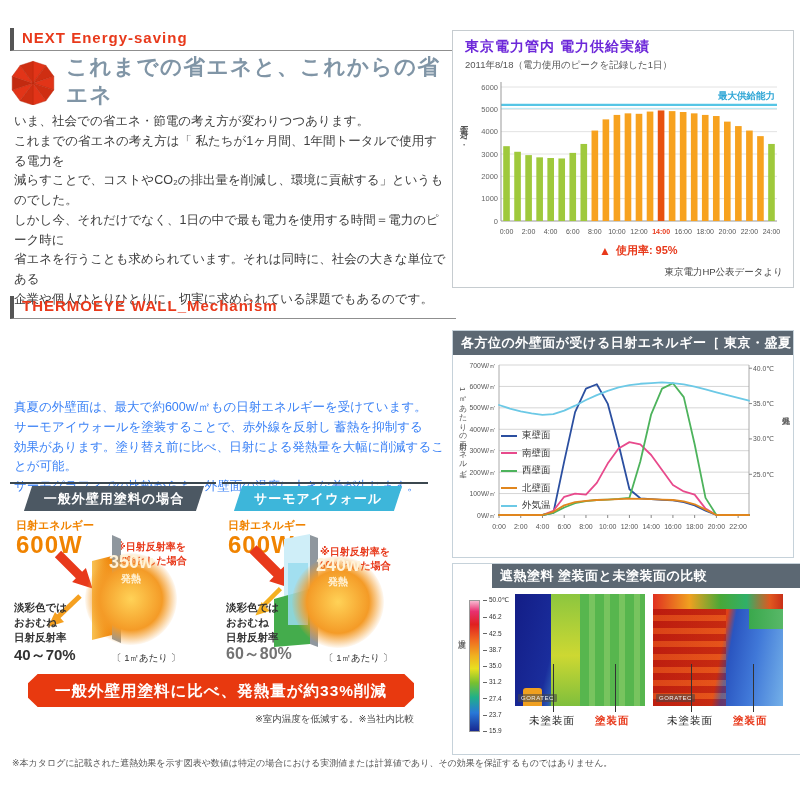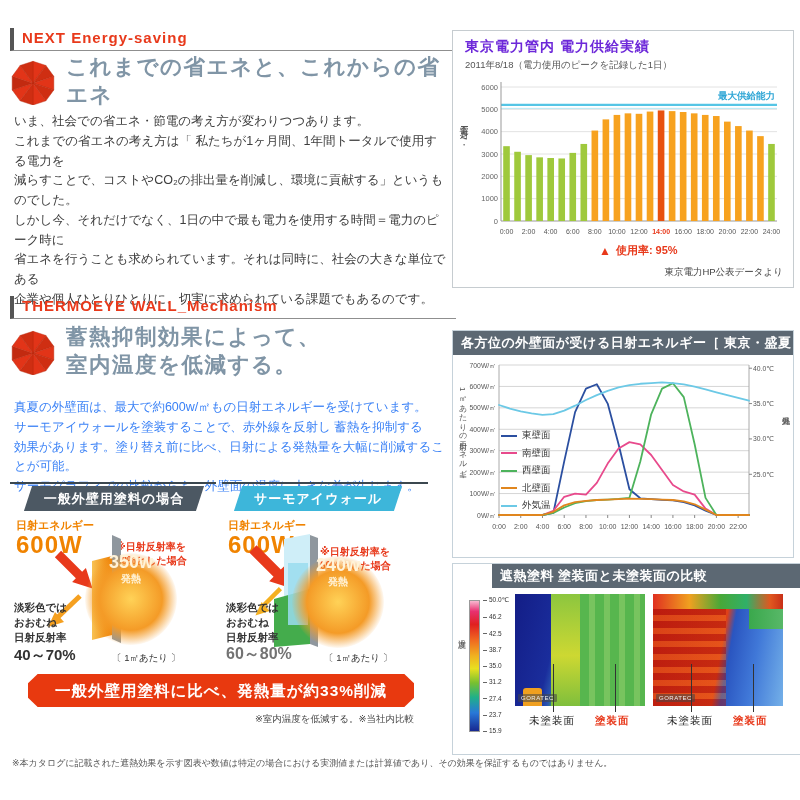--- a/index.html
+++ b/index.html
@@ -188,38 +188,20 @@
       </svg>
     <div id="peak-row">
       <span class="tri">▲</span>
       <span>使用率: 95%</span>
     </div>
     <div id="power-src">東京電力HP公表データより</div>
   </div>
 
   <div class="abs sec-header" id="hdr2"><span>THERMOEYE WALL_Mechanism</span></div>
 
-  <div class="abs head-row" id="heading2">
-    <svg class="umb" viewBox="0 0 40 40">
-      <g stroke="#b92a10" stroke-width="0.4">
-        <path d="M20,21 L20,2 L31.2,5.6 Z" fill="#e23418"></path>
-          <path d="M20,21 L31.2,5.6 L38.1,15.1 Z" fill="#cf2e12"></path>
-        <path d="M20,21 L38.1,15.1 L38.1,26.9 Z" fill="#e23418"></path>
-          <path d="M20,21 L38.1,26.9 L31.2,36.4 Z" fill="#cf2e12"></path>
-        <path d="M20,21 L31.2,36.4 L20,40 Z" fill="#e23418"></path>
-          <path d="M20,21 L20,40 L8.8,36.4 Z" fill="#cf2e12"></path>
-        <path d="M20,21 L8.8,36.4 L1.9,26.9 Z" fill="#e23418"></path>
-          <path d="M20,21 L1.9,26.9 L1.9,15.1 Z" fill="#c22a10"></path>
-        <path d="M20,21 L1.9,15.1 L8.8,5.6 Z" fill="#e23418"></path>
-          <path d="M20,21 L8.8,5.6 L20,2 Z" fill="#cf2e12"></path>
-      </g>
-    </svg>
-    <div class="big-title pre">蓄熱抑制効果によって、
-室内温度を低減する。</div>
-  </div>
 
   <div class="abs pre" id="body2">真夏の外壁面は、最大で約600w/㎡もの日射エネルギーを受けています。
 サーモアイウォールを塗装することで、赤外線を反射し 蓄熱を抑制する
 効果があります。塗り替え前に比べ、日射による発熱量を大幅に削減することが可能。
 サーモグラフィでの比較からも、外壁面の温度に大きな差が生じます。</div>
 
   <div class="abs panel-topline" id="pline1"></div>
   <div class="abs panel-topline" id="pline2"></div>
 
   <div class="abs banner" id="banner1">

